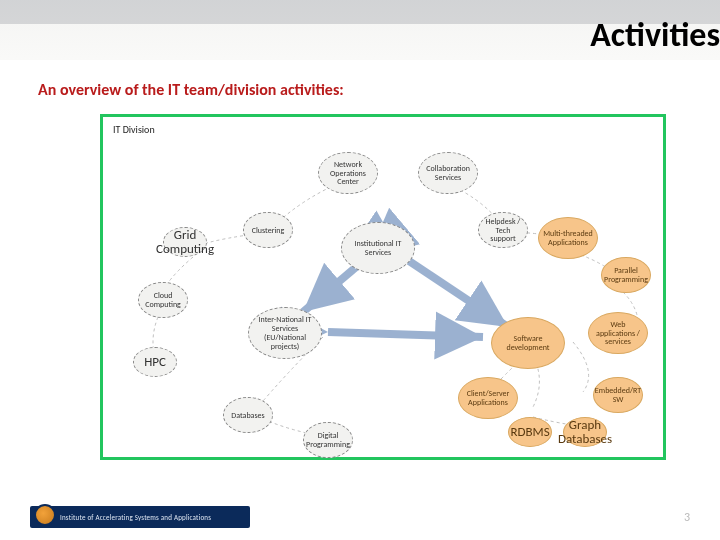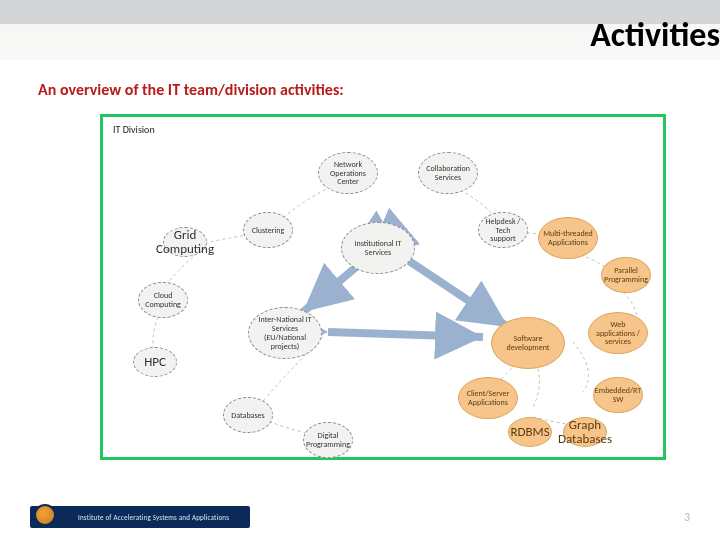--- a/index.html
+++ b/index.html
@@ -12,21 +12,21 @@
   .grey{background:#f2f2f0;color:#333}
   .orange{background:#f7c58a;color:#5a3a10;border:1px solid #d9a860}
   .big{width:74px;height:52px}
   .med{width:60px;height:42px}
   .sml{width:50px;height:36px}
   .xsml{width:44px;height:30px;font-size:13px}
   svg.arrows{position:absolute;top:0;left:0;width:560px;height:340px;pointer-events:none}
   .footer{position:absolute;left:0;bottom:12px;width:720px;height:32px}
   .footer-bar{position:absolute;left:30px;bottom:0;width:220px;height:22px;background:#0b2a5a;border-radius:2px;display:flex;align-items:center;padding-left:28px;box-sizing:border-box}
   .footer-logo{position:absolute;left:34px;bottom:2px;width:22px;height:22px;border-radius:50%;background:radial-gradient(circle at 40% 40%,#f2a23a,#c77a1c);border:2px solid #0b2a5a;box-sizing:border-box}
-  .footer-text{color:#dfe7f3;font-size:7px;letter-spacing:.2px;margin-left:20px}
+  .footer-text{color:#dfe7f3;font-size:7px;letter-spacing:.2px;margin-left:2px}
   .page-num{position:absolute;right:30px;bottom:4px;font-size:12px;color:#b9b9b9}
 </style>
 </head>
 <body>
 
 <div class="header-band"></div>
 <div class="title">Activities</div>
 <div class="subtitle">An overview of the IT team/division activities:</div>
 
 <div class="diagram">

